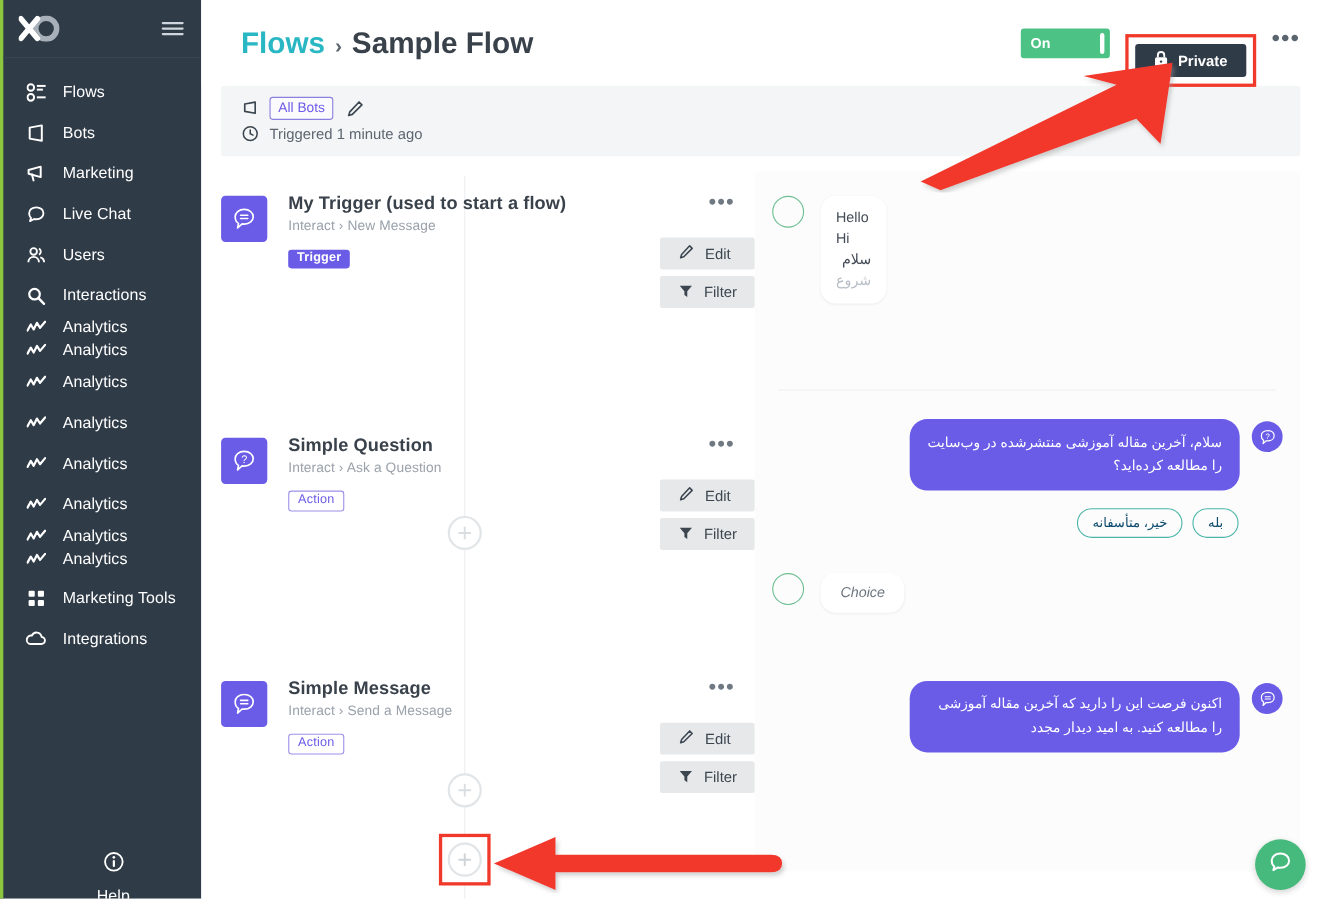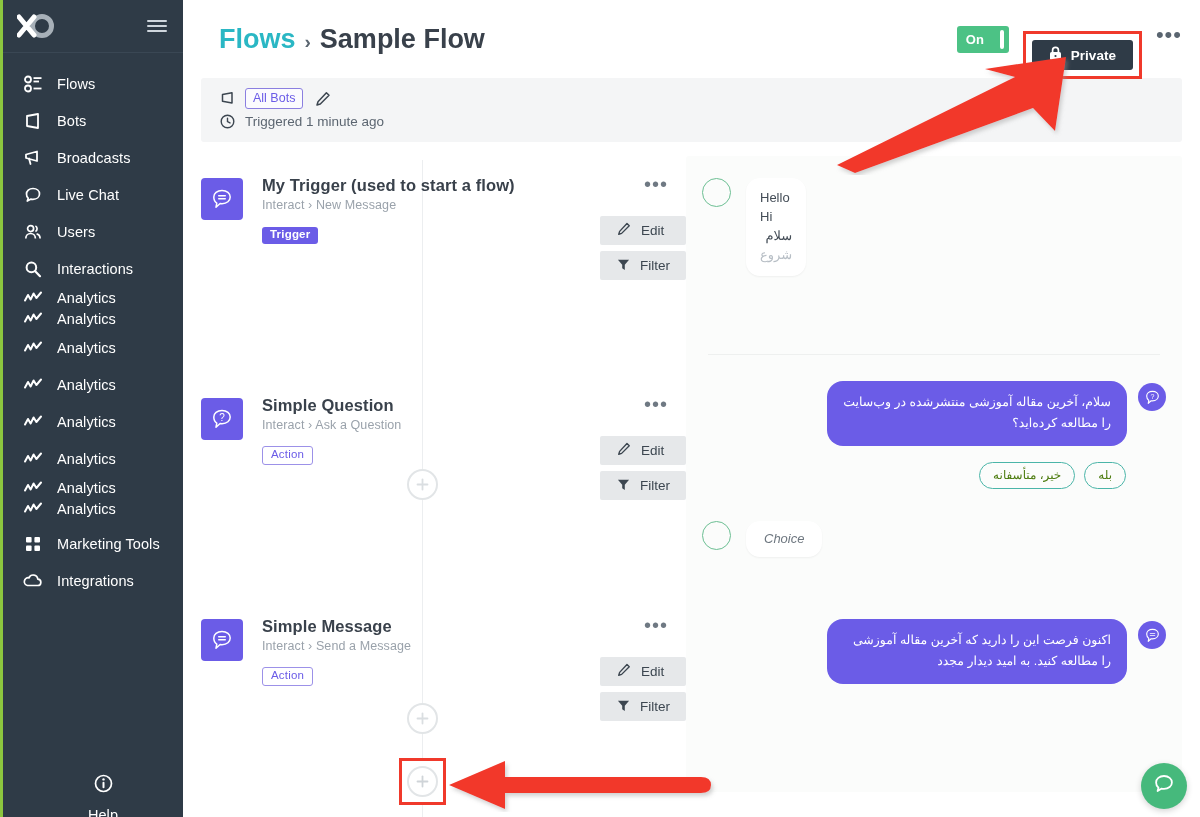--- a/index.html
+++ b/index.html
@@ -74,21 +74,21 @@
     padding: 0 18px 0 36px;
     background: #ffffff;
   }
   #breadcrumb { display: flex; align-items: baseline; gap: 9px; font-size: 27px; }
   #crumb-root { color: #2ab7c4; font-weight: bold; cursor: pointer; }
   #crumb-sep { color: #5a6570; font-size: 19px; font-weight: bold; }
   #crumb-current { color: #39414b; font-weight: bold; }
   #header-right { margin-left: auto; display: flex; align-items: center; gap: 14px; }
 
   .toggle {
-    width: 52px; height: 27px;
+    width: 81px; height: 27px;
     background: #4cc285;
     border-radius: 3px;
     display: flex; align-items: center;
     position: relative; cursor: pointer;
   }
   .toggle .t-label {
     color: #ffffff; font-size: 13px; font-weight: bold;
     padding-left: 9px;
   }
   .toggle .t-knob {
@@ -259,21 +259,21 @@
   }
   .bot-avatar {
     width: 28px; height: 28px; border-radius: 50%;
     background: #6b5ce7;
     display: flex; align-items: center; justify-content: center;
     flex: 0 0 28px; margin-top: 2px;
   }
   .qr-row { display: flex; justify-content: flex-end; gap: 9px; margin-top: 16px; padding-right: 40px; }
   .qr {
     border: 1px solid #4ab5a8;
-    color: #4d7c0f;
+    color: #0c4a6e;
     background: #fbfcfb;
     border-radius: 14px;
     padding: 5px 13px 6px;
     font-size: 12px;
     direction: rtl;
     cursor: pointer;
   }
 
   #chat-widget {
     position: absolute; right: 13px; bottom: 8px;
@@ -333,21 +333,21 @@
         <span class="nav-label">Bots</span>
       </div>
 
       <div class="nav-item">
         <span class="nav-ico">
           <svg width="18" height="18" viewBox="0 0 18 18">
             <path d="M2 5.5 L13 2.5 L13 12 L2 9 Z" fill="none" stroke="#fff" stroke-width="1.8" stroke-linejoin="round"></path>
             <path d="M5 9.5 L6.5 15" stroke="#fff" stroke-width="1.8" stroke-linecap="round"></path>
           </svg>
         </span>
-        <span class="nav-label">Broadcasts</span>
+        <span class="nav-label">Marketing</span>
       </div>
 
       <div class="nav-item">
         <span class="nav-ico">
           <svg width="18" height="18" viewBox="0 0 18 18">
             <path d="M9 2.5c3.9 0 6.5 2.4 6.5 5.4S12.9 13.3 9 13.3c-.7 0-1.4-.08-2-.23L3.3 15l.9-2.8C3 11.2 2.5 9.9 2.5 7.9 2.5 4.9 5.1 2.5 9 2.5z" fill="none" stroke="#fff" stroke-width="1.7" stroke-linejoin="round"></path>
           </svg>
         </span>
         <span class="nav-label">Live Chat</span>
       </div>

